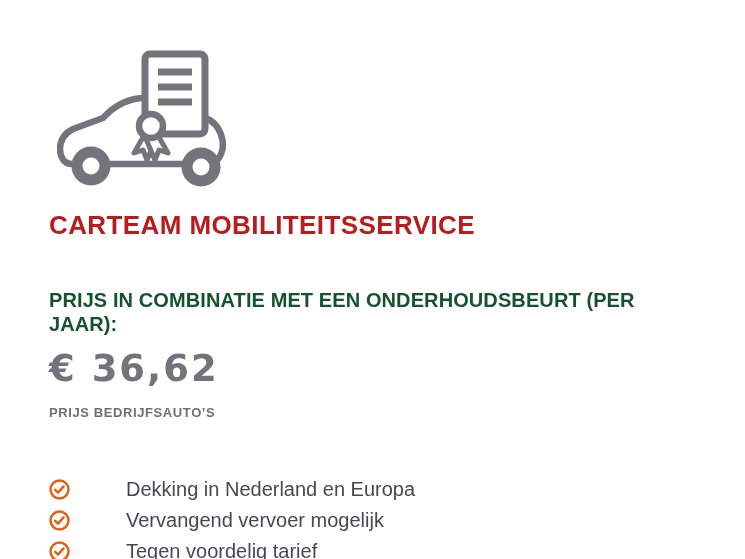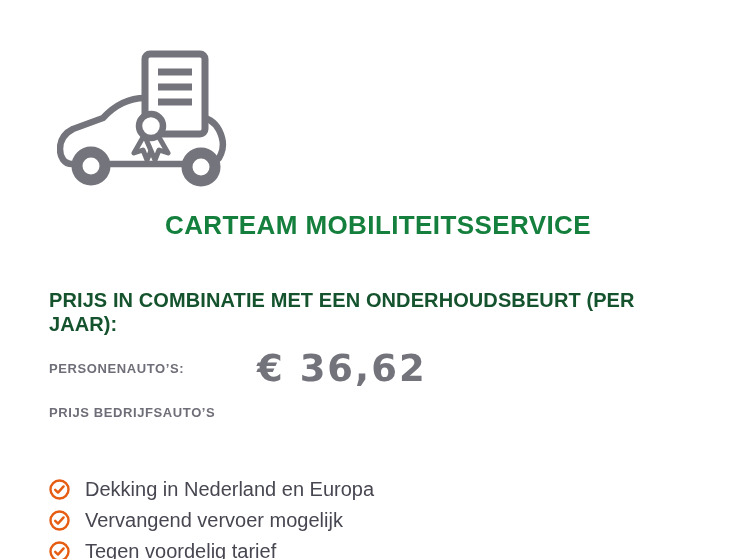--- a/index.html
+++ b/index.html
@@ -17,22 +17,21 @@
     width: 172px; height: 142px;
   }
   .hero svg { display: block; width: 172px; height: 142px; }
 
   .page-title {
     margin: 18px 0 0 0;
     font-size: 26px;
     line-height: 30px;
     font-weight: 700;
     letter-spacing: 0.4px;
-    color: #15803d;
-    text-align: center;
+    color: #b91c1c;
   }
 
   .pricing-heading {
     margin: 48px 0 0 0;
     font-size: 20px;
     line-height: 24px;
     font-weight: 700;
     letter-spacing: 0.1px;
     color: #14532d;
   }
@@ -63,20 +62,21 @@
 
   .benefits {
     list-style: none;
     margin: 42px 0 0 0;
     padding: 0;
   }
   .benefit-item {
     display: flex;
     align-items: center;
     height: 31px;
+    gap: 41px;
   }
   .check {
     width: 21px; height: 21px;
     flex: 0 0 21px;
     margin-right: 15px;
   }
   .check svg { display: block; width: 21px; height: 21px; }
   .benefit-text {
     font-size: 20px;
     color: #474752;
@@ -106,21 +106,20 @@
       <circle cx="94" cy="76" r="12" fill="#ffffff" stroke="#74747c" stroke-width="6.5"></circle>
     </svg>
   </div>
 
   <h1 class="page-title">CARTEAM MOBILITEITSSERVICE</h1>
 
   <h2 class="pricing-heading">PRIJS IN COMBINATIE MET EEN ONDERHOUDSBEURT (PER JAAR):</h2>
 
   <div class="price-table">
     <div class="price-row">
-      <span class="price-label">PERSONENAUTO’S:</span>
       <span class="price-value">€ 36,62</span>
     </div>
     <div class="price-row">
       <span class="price-label">PRIJS BEDRIJFSAUTO’S</span>
     </div>
   </div>
 
   <ul class="benefits">
     <li class="benefit-item">
       <span class="check">

